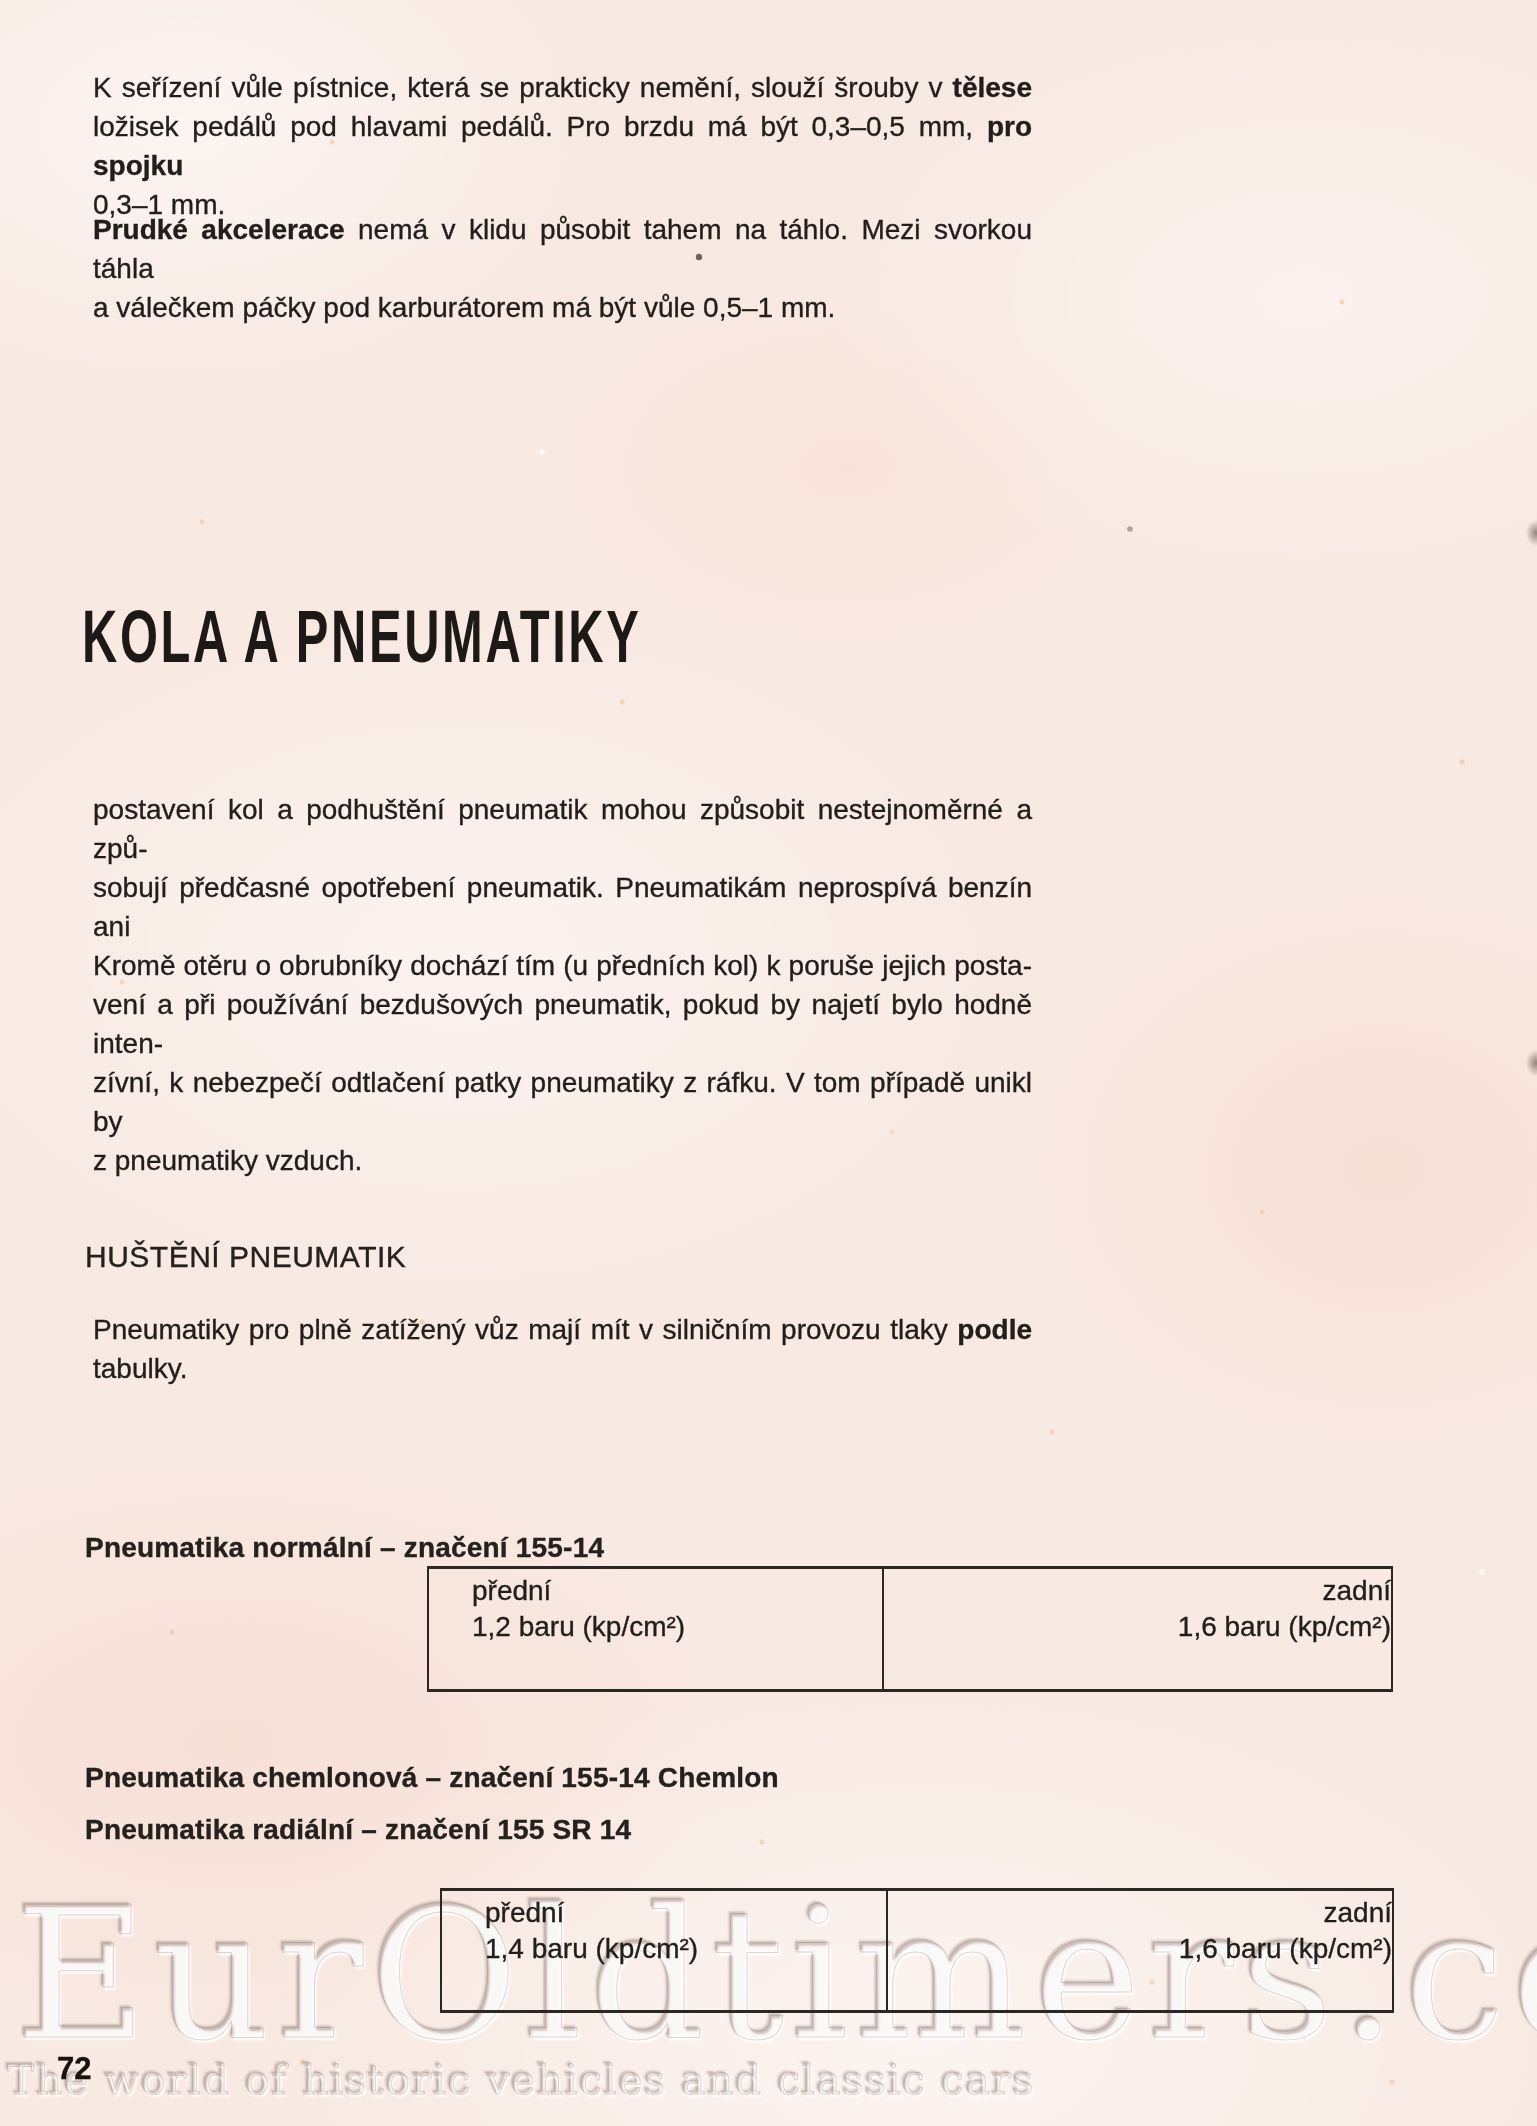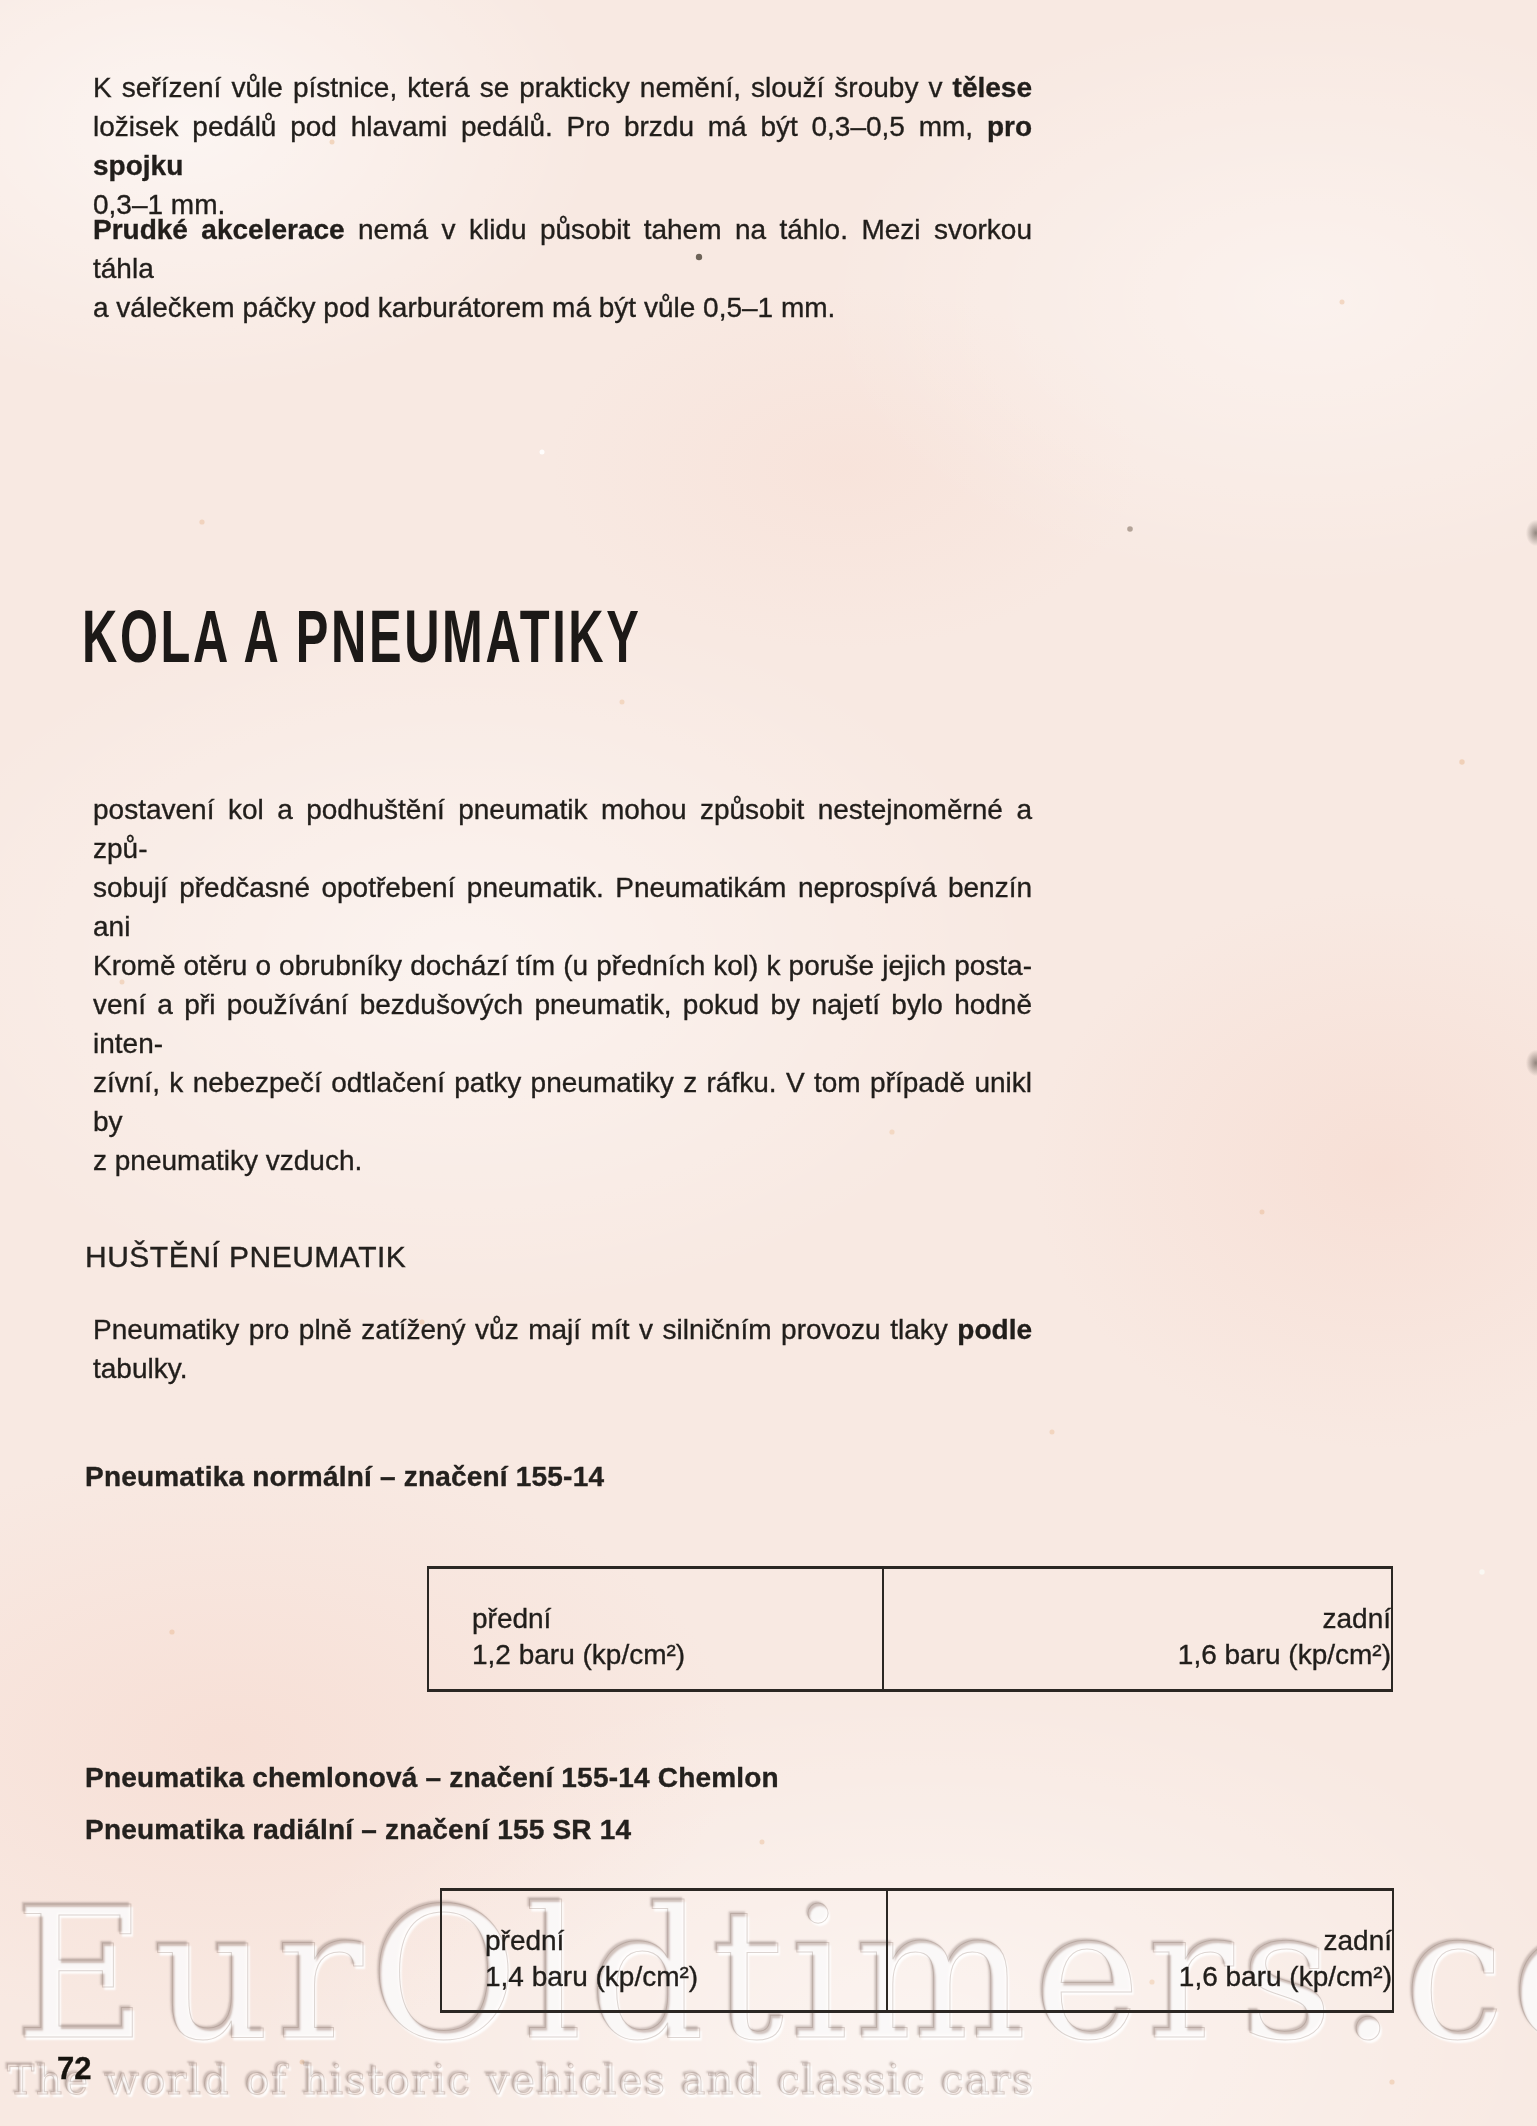--- a/index.html
+++ b/index.html
@@ -38,21 +38,21 @@
   .tire-label{
     position:absolute;left:85px;
     font-size:28px;font-weight:bold;letter-spacing:0.2px;color:#24211e;
   }
   .ptable{
     position:absolute;display:flex;
     border-top:3px solid #2b2723;border-bottom:3px solid #2b2723;
     border-left:2px solid #2b2723;border-right:2px solid #2b2723;
     z-index:2;
   }
-  .ptable .cell{box-sizing:border-box;font-size:28px;line-height:36px;padding-top:32px;}
+  .ptable .cell{box-sizing:border-box;font-size:28px;line-height:36px;padding-top:4px;}
   .ptable .cell.rear{border-left:2px solid #2b2723;text-align:right;}
   .cell .pos{display:block;}
   .content{position:relative;z-index:2;}
   .wm{
     position:absolute;z-index:1;white-space:nowrap;
     font-family:"DejaVu Serif",serif;
     color:rgba(246,232,226,0.05);
     -webkit-text-stroke:1px rgba(138,118,108,0.30);
     text-shadow:2px 3px 2px rgba(255,255,255,0.90), -2px -2px 2px rgba(122,104,96,0.35);
   }
@@ -127,21 +127,21 @@
         <div class="jline lastline"><span>z pneumatiky vzduch.</span></div>
       </div>
 
     <h2 class="section-heading ink" style="margin:0;font-weight:normal;">HUŠTĚNÍ PNEUMATIK</h2>
 
     <div class="para ink" style="top:1310px;">
         <div class="jline"><span>Pneumatiky pro plně zatížený vůz mají mít v silničním provozu tlaky </span><span class="b">podle</span></div>
         <div class="jline lastline"><span>tabulky.</span></div>
       </div>
 
-    <div class="tire-label ink" style="top:1461px;">Pneumatika normální – značení 155-14</div>
+    <div class="tire-label ink" style="top:1532px;">Pneumatika normální – značení 155-14</div>
 
     <div class="ptable" style="left:427px;top:1566px;width:962px;height:120px;">
       <div class="cell front ink" style="width:453px;padding-left:43px;">
         <span class="pos">přední</span>
         <span class="val">1,2 baru (kp/cm²)</span>
       </div>
       <div class="cell rear ink" style="flex:1;padding-left:33px;">
         <span class="pos">zadní</span>
         <span class="val">1,6 baru (kp/cm²)</span>
       </div>

